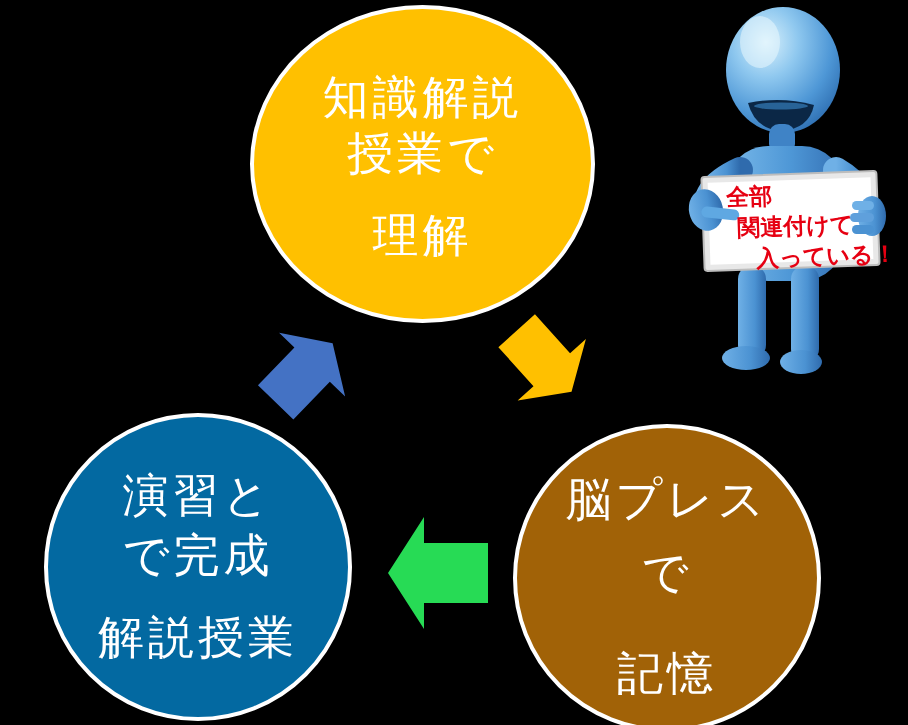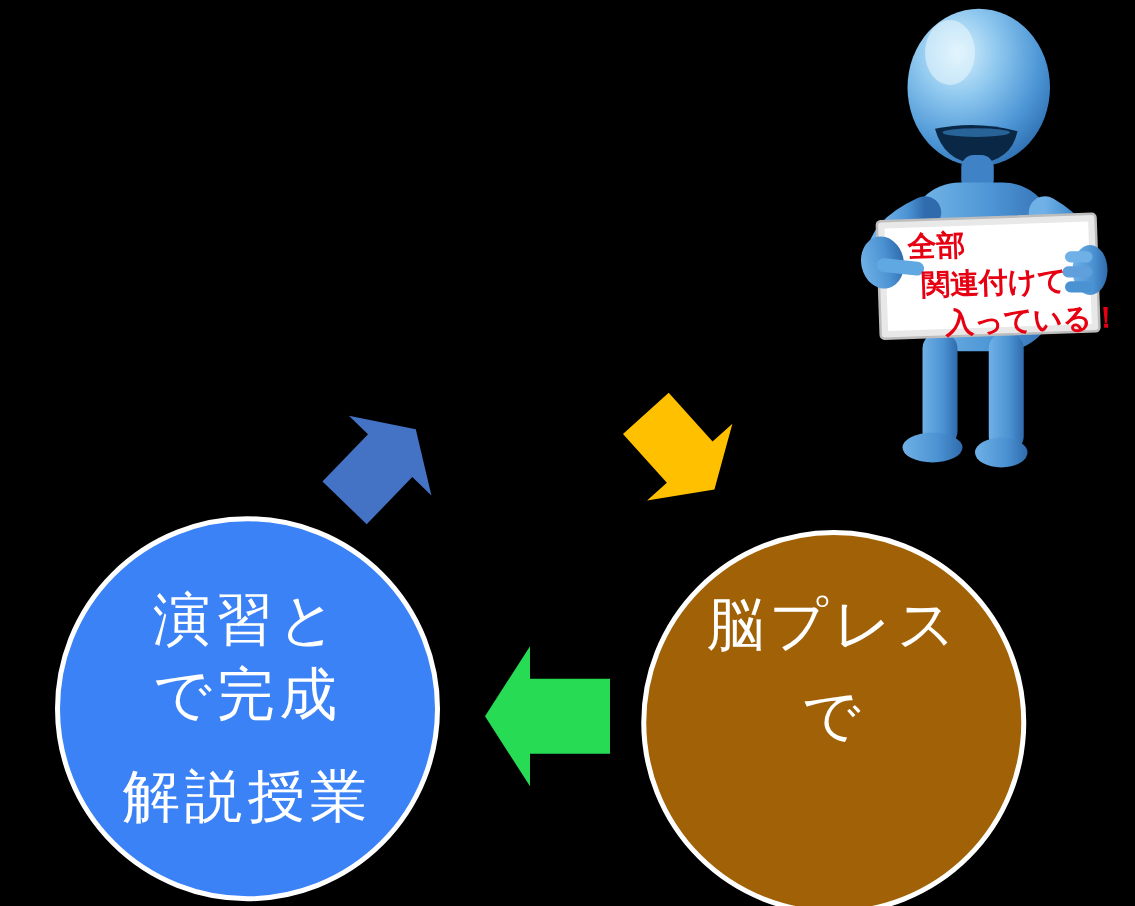--- a/index.html
+++ b/index.html
@@ -24,21 +24,21 @@
     letter-spacing: 4px;
     z-index: 1;
   }
   .circle .line { font-size: 46px; line-height: 56px; white-space: nowrap; }
   .circle-lecture  { left: 250px; top: 5px;  width: 345px; height: 318px; background: #FFC000; padding-top: 60px; }
   .circle-lecture  .line { line-height: 56px; }
   .circle-lecture  .line3 { margin-top: 26px; }
   .circle-memorize { left: 513px; top: 424px; width: 308px; height: 308px; background: #a16207; padding-top: 41px; gap: 13px; }
   .circle-memorize .line { line-height: 60px; }
   .circle-memorize .line3 { margin-top: 28px; }
-  .circle-practice { left: 44px;  top: 413px; width: 308px; height: 308px; background: #3b82f6; padding-top: 48px; }
+  .circle-practice { left: 44px;  top: 413px; width: 308px; height: 308px; background: #0369a1; padding-top: 48px; }
   .circle-practice .line { line-height: 60px; }
   .circle-practice .line2 { margin-top: 22px; }
   
   .arrows-layer { position: absolute; left: 0; top: 0; z-index: 2; pointer-events: none; }
   
   .mascot-layer { position: absolute; left: 670px; top: 0; z-index: 3; pointer-events: none; }
   
   .sign-text {
     position: absolute;
     left: 703px; top: 174px;
@@ -57,24 +57,30 @@
   .sign-text .sline  { display: block; }
   .sign-text .sline1 { margin-left: 24px; }
   .sign-text .sline2 { margin-left: 34px; }
   .sign-text .sline3 { margin-left: 52px; }
 </style>
 </head>
 <body>
 
 <div class="stage">
 
+  <div class="circle circle-lecture">
+    <div class="line line1">知識解説</div>
+    <div class="line line2">授業で</div>
+    <div class="line line3">理解</div>
+  </div>
 
   <div class="circle circle-memorize">
     <div class="line line1">脳プレス</div>
     <div class="line line2">で</div>
+    <div class="line line3">記憶</div>
   </div>
 
   <div class="circle circle-practice">
     <div class="line line1">演習と</div>
     <div class="line line3">で完成</div>
     <div class="line line2">解説授業</div>
   </div>
 
   <svg class="arrows-layer" width="908" height="725" viewBox="0 0 908 725">
     <polygon points="-48,-30 16,-30 16,-56 52,0 16,56 16,30 -48,30" transform="translate(543,360) rotate(48) scale(0.82)" fill="#FFC000"></polygon>

